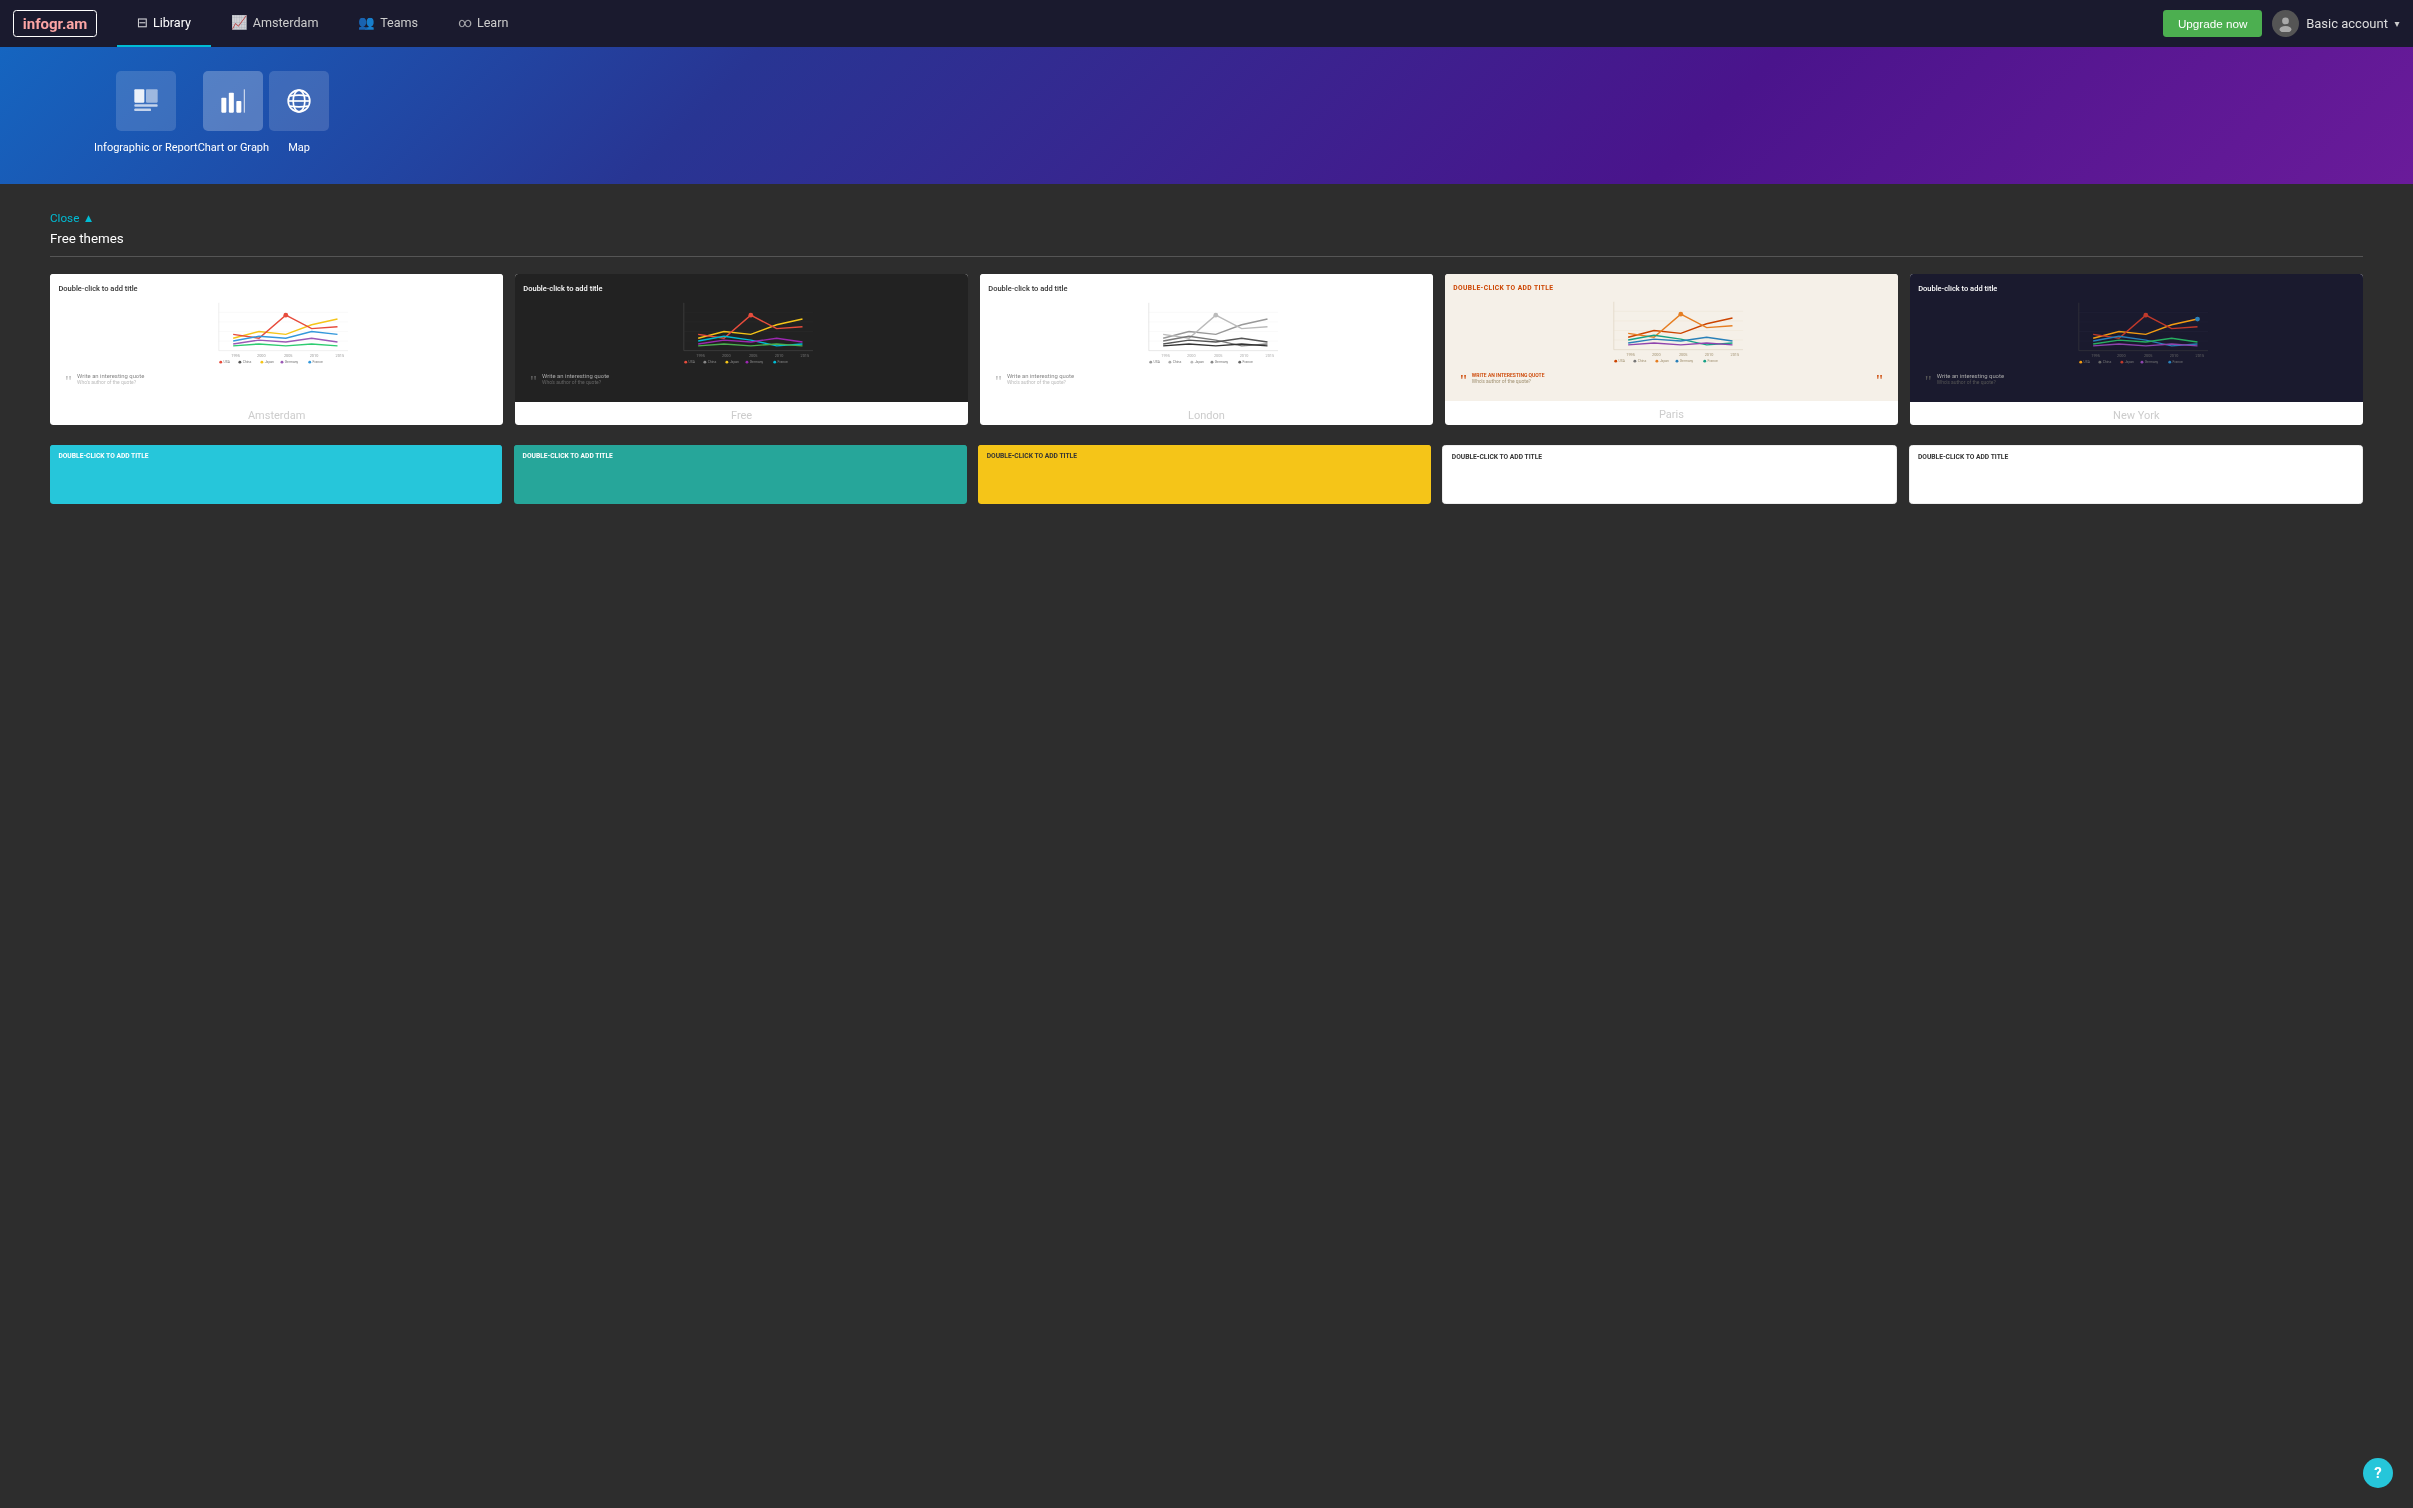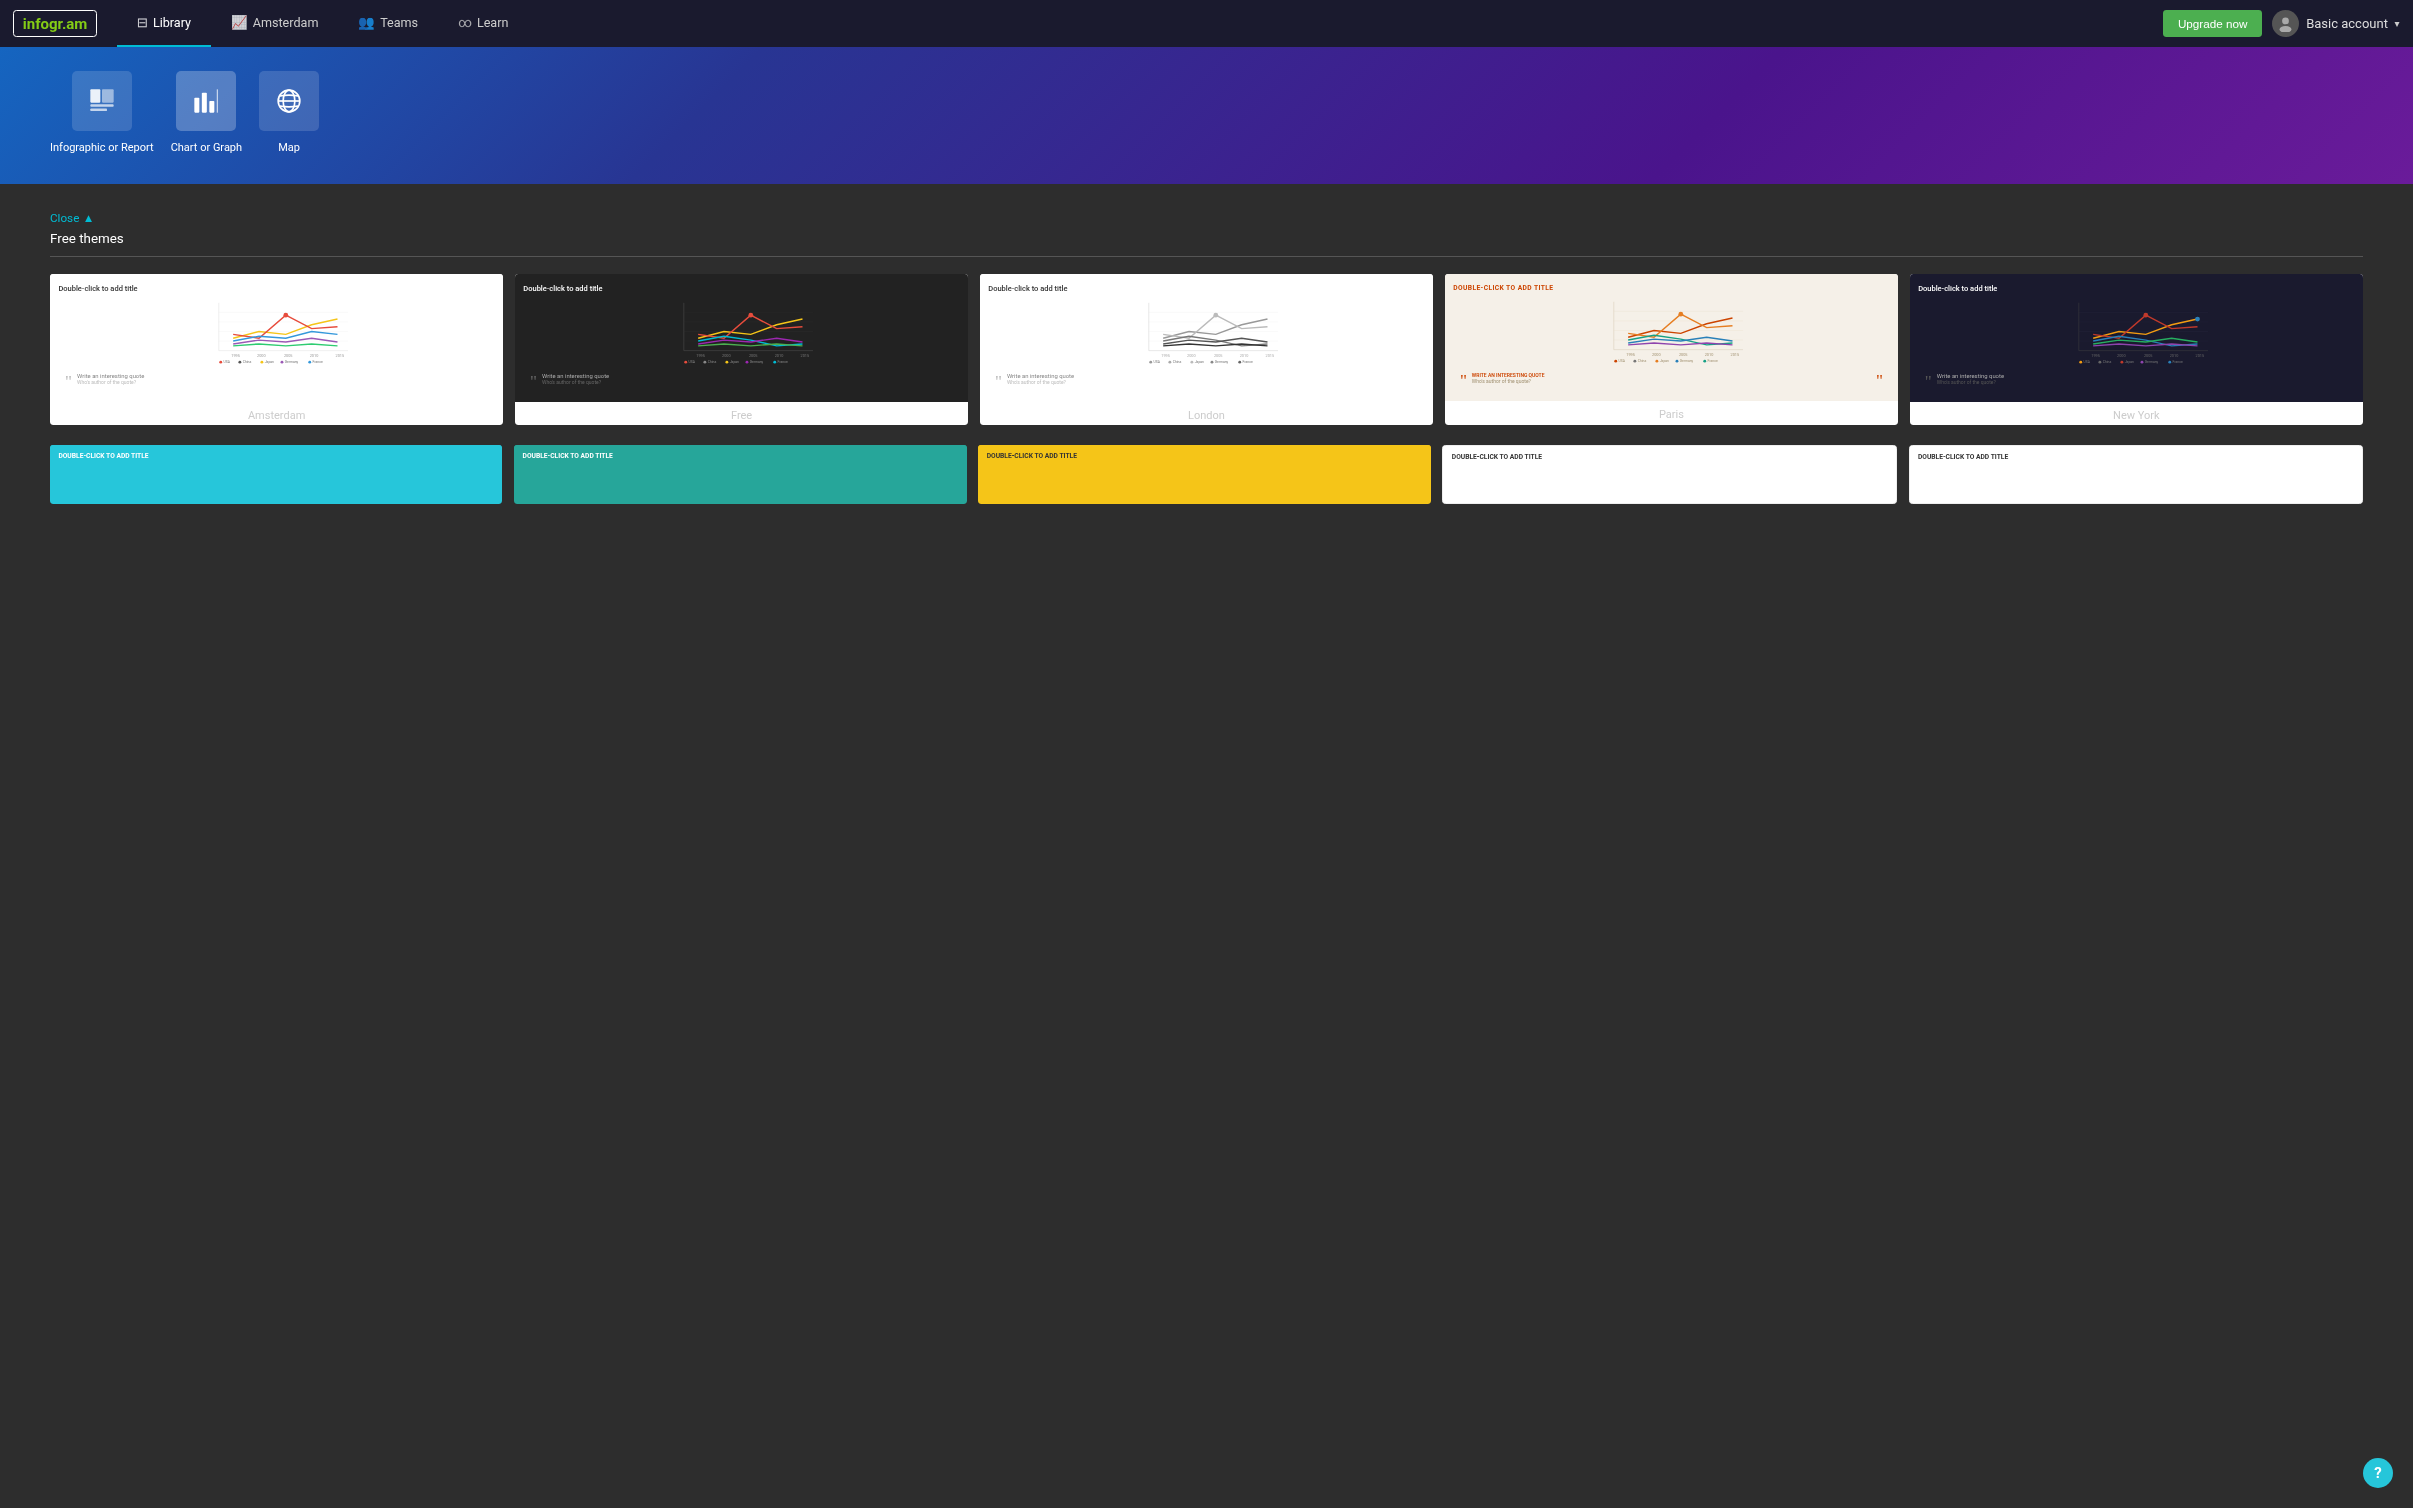--- a/index.html
+++ b/index.html
@@ -14,21 +14,21 @@
       padding: 0 13.4px;
       position: relative;
       z-index: 10;
     }
     .logo-box {
       border: 1.7px solid #fff;
       border-radius: 3.4px;
       padding: 3.4px 8.4px;
       font-size: 15px;
       font-weight: bold;
-      color: #84cc16;
+      color: #fca5a5;
       margin-right: 20px;
       white-space: nowrap;
     }
     .nav-links {
       display: flex;
       align-items: center;
       gap: 0;
       flex: 1;
     }
     .nav-item {
@@ -103,21 +103,21 @@
       margin-left: 34px;
     }
     .section-title {
       font-size: 15px;
       color: #fff;
       margin-bottom: 17px;
       font-weight: 400;
     }
     .design-options {
       display: flex;
-      gap: 17px;
+      margin-left: 44px;
     }
     .design-card {
       display: flex;
       flex-direction: column;
       align-items: center;
       gap: 10px;
       cursor: pointer;
     }
     .design-icon-box {
       width: 60px;

